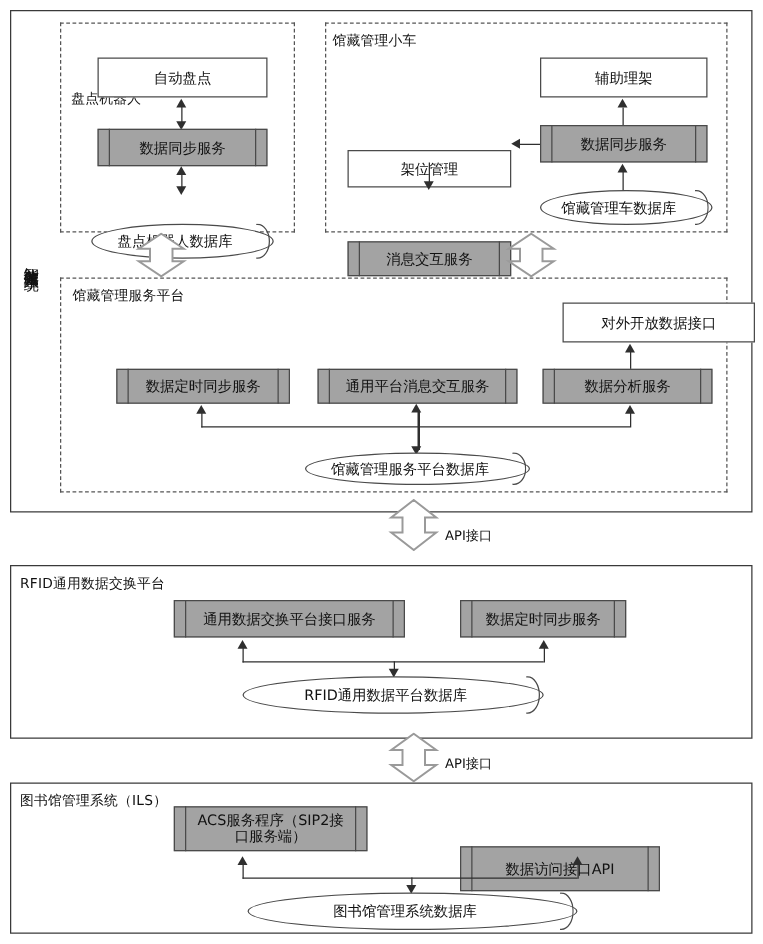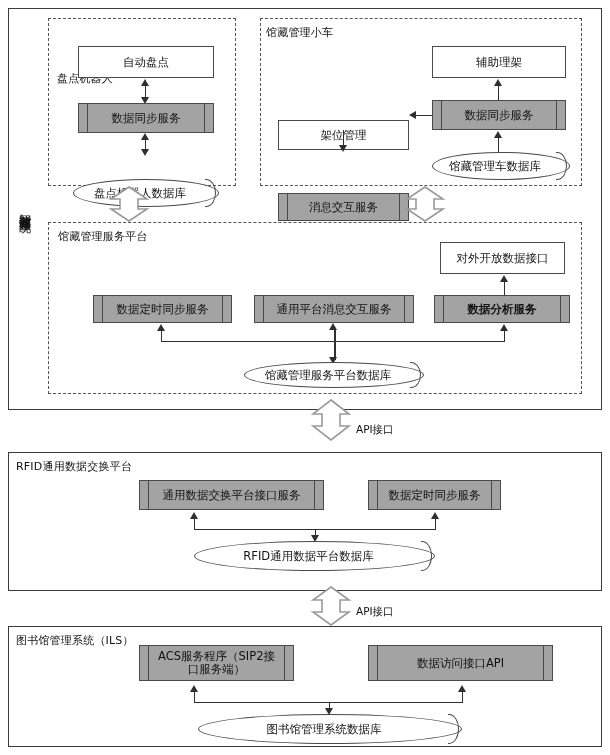--- a/index.html
+++ b/index.html
@@ -211,30 +211,30 @@
 
   <div class="blockarrow" style="left:404px;top:186px;">
     <svg width="42" height="36" viewBox="0 0 42 36">
       <polygon points="21,1 39,13 30,13 30,23 39,23 21,35 3,23 12,23 12,13 3,13" fill="#ffffff" stroke="#9a9a9a" stroke-width="1.6"></polygon>
     </svg>
   </div>
 
   <div class="abs panel-dashed" style="left:48px;top:222px;width:534px;height:172px;"></div>
   <div class="panel-title" style="left:58px;top:230px;">馆藏管理服务平台</div>
 
-  <div class="node" style="left:440px;top:242px;width:125px;height:32px;">对外开放数据接口</div>
+  <div class="node" style="left:450px;top:242px;width:154px;height:32px;">对外开放数据接口</div>
 
   <div class="ln-v" style="left:504px;top:281px;height:15px;"></div>
   <div class="ah ah-up" style="left:500px;top:275px;"></div>
 
   <div class="comp" style="left:93px;top:295px;width:139px;height:28px;">数据定时同步服务</div>
 
   <div class="comp" style="left:254px;top:295px;width:160px;height:28px;">通用平台消息交互服务</div>
 
-  <div class="comp" style="left:434px;top:295px;width:136px;height:28px;font-weight:bold;">数据分析服务</div>
+  <div class="comp" style="left:434px;top:295px;width:136px;height:28px;">数据分析服务</div>
 
   <div class="ln-h" style="left:161px;top:341px;width:343px;"></div>
   <div class="ln-v" style="left:161px;top:330px;height:12px;"></div>
   <div class="ah ah-up" style="left:157px;top:324px;"></div>
   <div class="ln-v" style="left:504px;top:330px;height:12px;"></div>
   <div class="ah ah-up" style="left:500px;top:324px;"></div>
 
   <div class="ln-v" style="left:334px;top:329px;height:31px;border-left-width:2px;"></div>
   <div class="ah ah-up" style="left:329px;top:323px;"></div>
   <div class="ah ah-dn" style="left:329px;top:357px;"></div>
@@ -270,21 +270,21 @@
       <polygon points="21,1 39,14 30,14 30,26 39,26 21,39 3,26 12,26 12,14 3,14" fill="#ffffff" stroke="#9a9a9a" stroke-width="1.6"></polygon>
     </svg>
   </div>
   <div class="api-label" style="left:356px;top:605px;">API接口</div>
 
   <div class="abs panel-solid" style="left:8px;top:626px;width:594px;height:121px;"></div>
   <div class="panel-title" style="left:16px;top:634px;">图书馆管理系统（ILS）</div>
 
   <div class="comp" style="left:139px;top:645px;width:155px;height:36px;">ACS服务程序（SIP2接口服务端）</div>
 
-  <div class="comp" style="left:368px;top:645px;width:185px;height:36px;">数据访问接口API</div>
+  <div class="comp" style="left:368px;top:677px;width:160px;height:36px;">数据访问接口API</div>
 
   <div class="ln-h" style="left:194px;top:702px;width:268px;"></div>
   <div class="ln-v" style="left:194px;top:691px;height:12px;"></div>
   <div class="ah ah-up" style="left:190px;top:685px;"></div>
   <div class="ln-v" style="left:462px;top:691px;height:12px;"></div>
   <div class="ah ah-up" style="left:458px;top:685px;"></div>
   <div class="ln-v" style="left:329px;top:702px;height:8px;"></div>
   <div class="ah ah-dn" style="left:325px;top:708px;"></div>
 
   <div class="db" style="left:198px;top:714px;width:264px;height:30px;">图书馆管理系统数据库</div>

